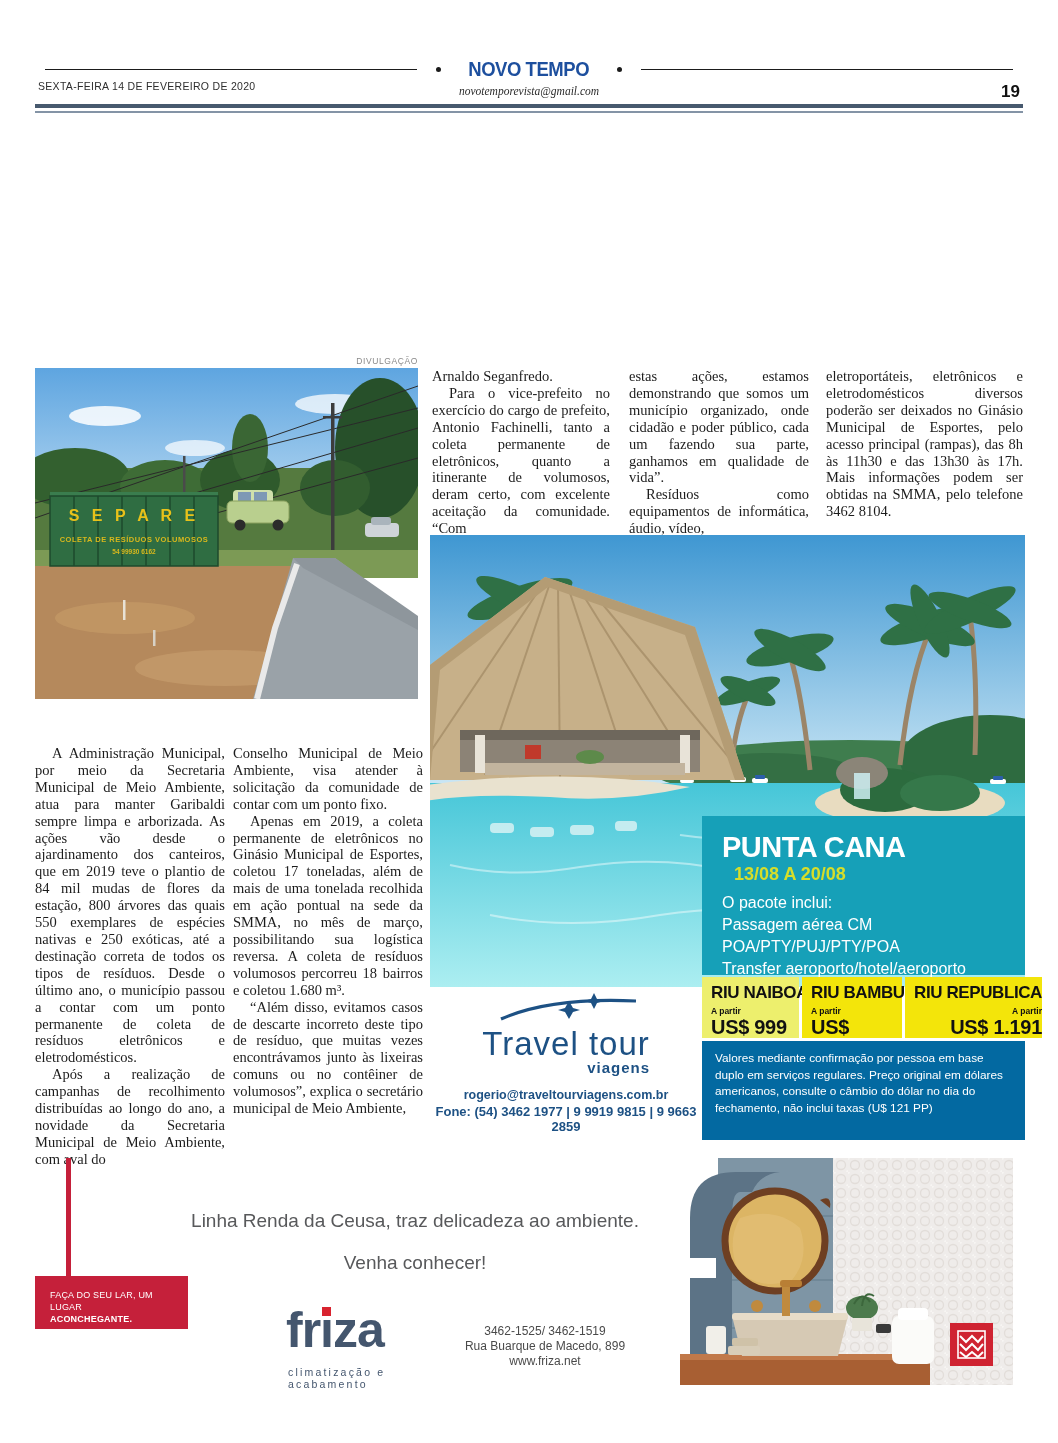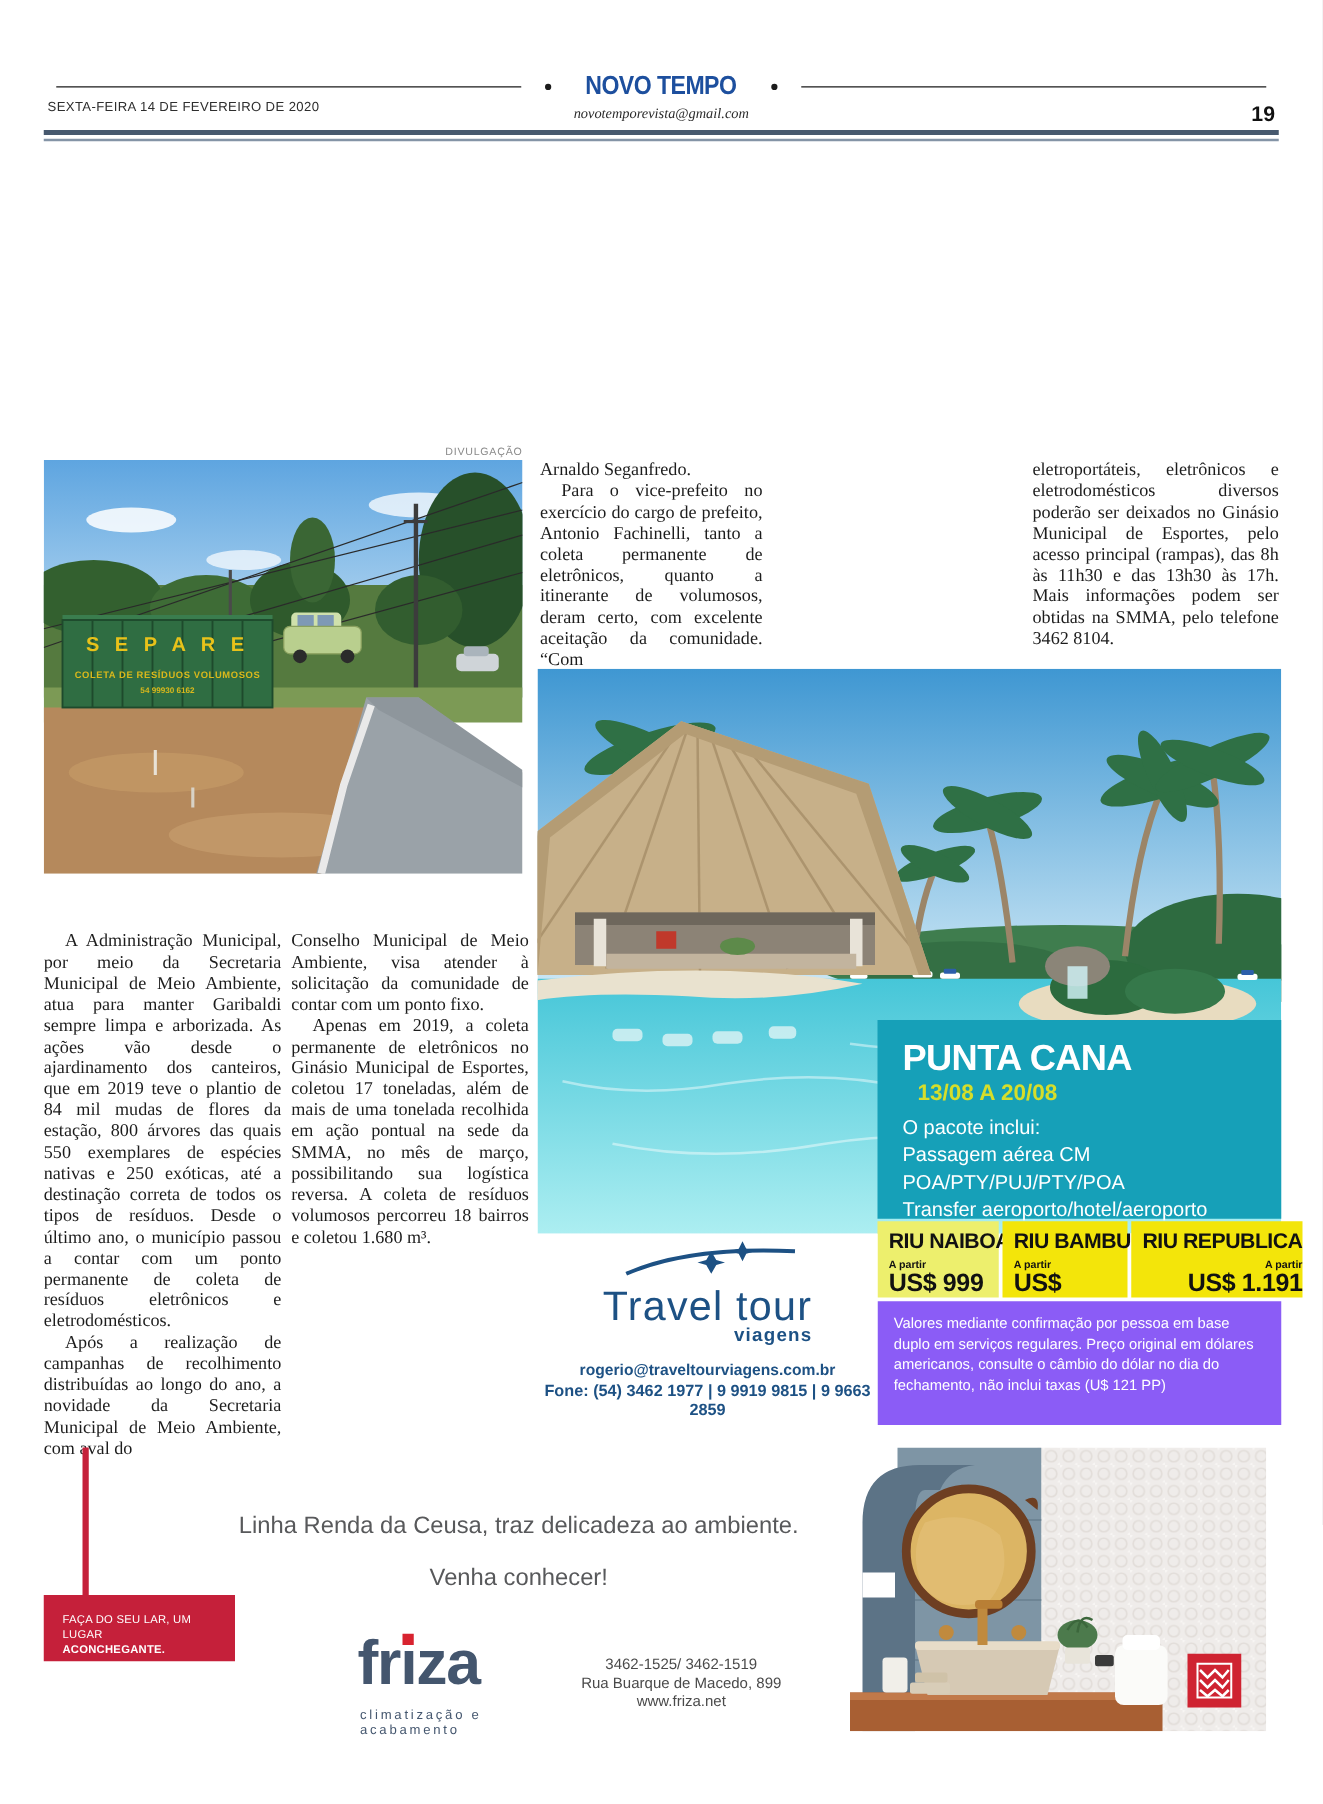--- a/index.html
+++ b/index.html
@@ -50,21 +50,21 @@
   .pc-lines{margin-top:7px;font-size:16px;line-height:22px;}
   .hotels{position:absolute;left:272px;top:442px;width:323px;height:61px;display:flex;gap:3px;
           font-family:"Liberation Sans",sans-serif;color:#111;}
   .hotel{box-sizing:border-box;padding:6px 0 0 9px;background:#f3e50a;}
   .hotel.h0{background:#edef6d;width:97px;}
   .hotel.h1{width:100px;}
   .hotel.h2{flex:1;text-align:right;}
   .hname{font-size:17px;font-weight:700;letter-spacing:-.4px;white-space:nowrap;}
   .hfrom{font-size:8.5px;font-weight:700;margin-top:3px;}
   .hprice{font-size:20px;font-weight:700;letter-spacing:-.3px;}
-  .tdisc{position:absolute;left:272px;top:506px;width:323px;height:99px;background:#8b5cf6;
+  .tdisc{position:absolute;left:272px;top:506px;width:323px;height:99px;background:#0369a1;
          box-sizing:border-box;padding:9px 12px 0 13px;color:#fff;
          font-family:"Liberation Sans",sans-serif;font-size:11.8px;line-height:16.5px;}
   .tt-left{position:absolute;left:0;top:452px;width:272px;height:153px;background:#fff;
            text-align:center;color:#1d5184;font-family:"Liberation Sans",sans-serif;}
   .tt-logo1{font-size:33px;letter-spacing:1px;line-height:30px;}
   .tt-logo2{font-size:15px;font-weight:700;letter-spacing:1px;text-align:right;padding-right:52px;}
   .tt-email{font-size:12.5px;font-weight:700;margin-top:12px;}
   .tt-fone{font-size:13px;font-weight:700;margin-top:2px;}
 
   
@@ -176,24 +176,29 @@
     <rect x="118" y="262" width="2.5" height="16" fill="#d8d2c6"></rect>
   </svg>
 
   <div class="col c1">
     <p class="ind">A Administração Municipal, por meio da Secretaria Municipal de Meio Ambiente, atua para manter Garibaldi sempre limpa e arborizada. As ações vão desde o ajardinamento dos canteiros, que em 2019 teve o plantio de 84 mil mudas de flores da estação, 800 árvores das quais 550 exemplares de espécies nativas e 250 exóticas, até a destinação correta de todos os tipos de resíduos. Desde o último ano, o município passou a contar com um ponto permanente de coleta de resíduos eletrônicos e eletrodomésticos.</p>
     <p class="ind">Após a realização de campanhas de recolhimento distribuídas ao longo do ano, a novidade da Secretaria Municipal de Meio Ambiente, com aval do</p>
   </div>
   <div class="col c2">
     <p>Conselho Municipal de Meio Ambiente, visa atender à solicitação da comunidade de contar com um ponto fixo.</p>
     <p class="ind">Apenas em 2019, a coleta permanente de eletrônicos no Ginásio Municipal de Esportes, coletou 17 toneladas, além de mais de uma tonelada recolhida em ação pontual na sede da SMMA, no mês de março, possibilitando sua logística reversa. A coleta de resíduos volumosos percorreu 18 bairros e coletou 1.680 m³.</p>
+    <p class="ind">“Além disso, evitamos casos de descarte incorreto deste tipo de resíduo, que muitas vezes encontrávamos junto às lixeiras comuns ou no contêiner de volumosos”, explica o secretário municipal de Meio Ambiente,</p>
   </div>
   <div class="col c3">
     <p>Arnaldo Seganfredo.</p>
     <p class="ind">Para o vice-prefeito no exercício do cargo de prefeito, Antonio Fachinelli, tanto a coleta permanente de eletrônicos, quanto a itinerante de volumosos, deram certo, com excelente aceitação da comunidade. “Com</p>
+  </div>
+  <div class="col c4">
+    <p>estas ações, estamos demonstrando que somos um município organizado, onde cidadão e poder público, cada um fazendo sua parte, ganhamos em qualidade de vida”.</p>
+    <p class="ind">Resíduos como equipamentos de informática, áudio, vídeo,</p>
   </div>
   <div class="col c5">
     <p>eletroportáteis, eletrônicos e eletrodomésticos diversos poderão ser deixados no Ginásio Municipal de Esportes, pelo acesso principal (rampas), das 8h às 11h30 e das 13h30 às 17h. Mais informações podem ser obtidas na SMMA, pelo telefone 3462 8104.</p>
   </div>
 
   <div class="tad">
     <svg class="resort" width="595" height="452" viewBox="0 0 595 452" xmlns="http://www.w3.org/2000/svg">
       <defs>
         <linearGradient id="sky2" x1="0" y1="0" x2="0" y2="1">
           <stop offset="0" stop-color="#3f97d2"></stop>

